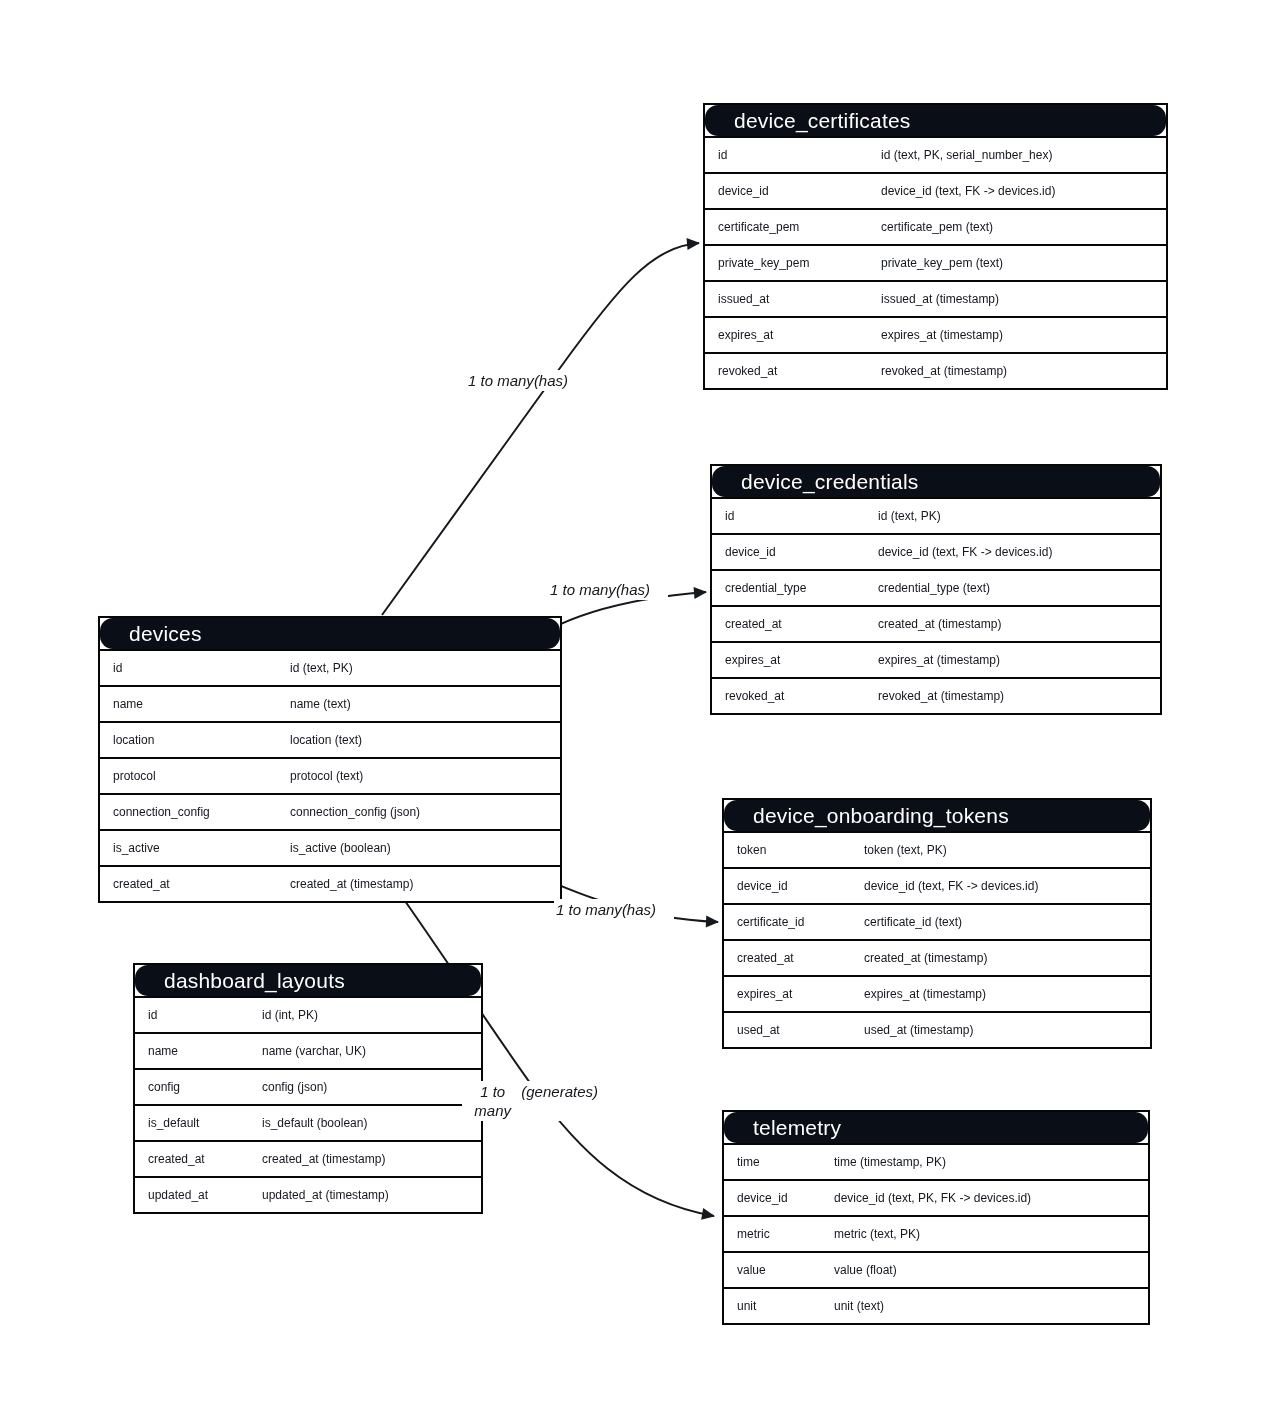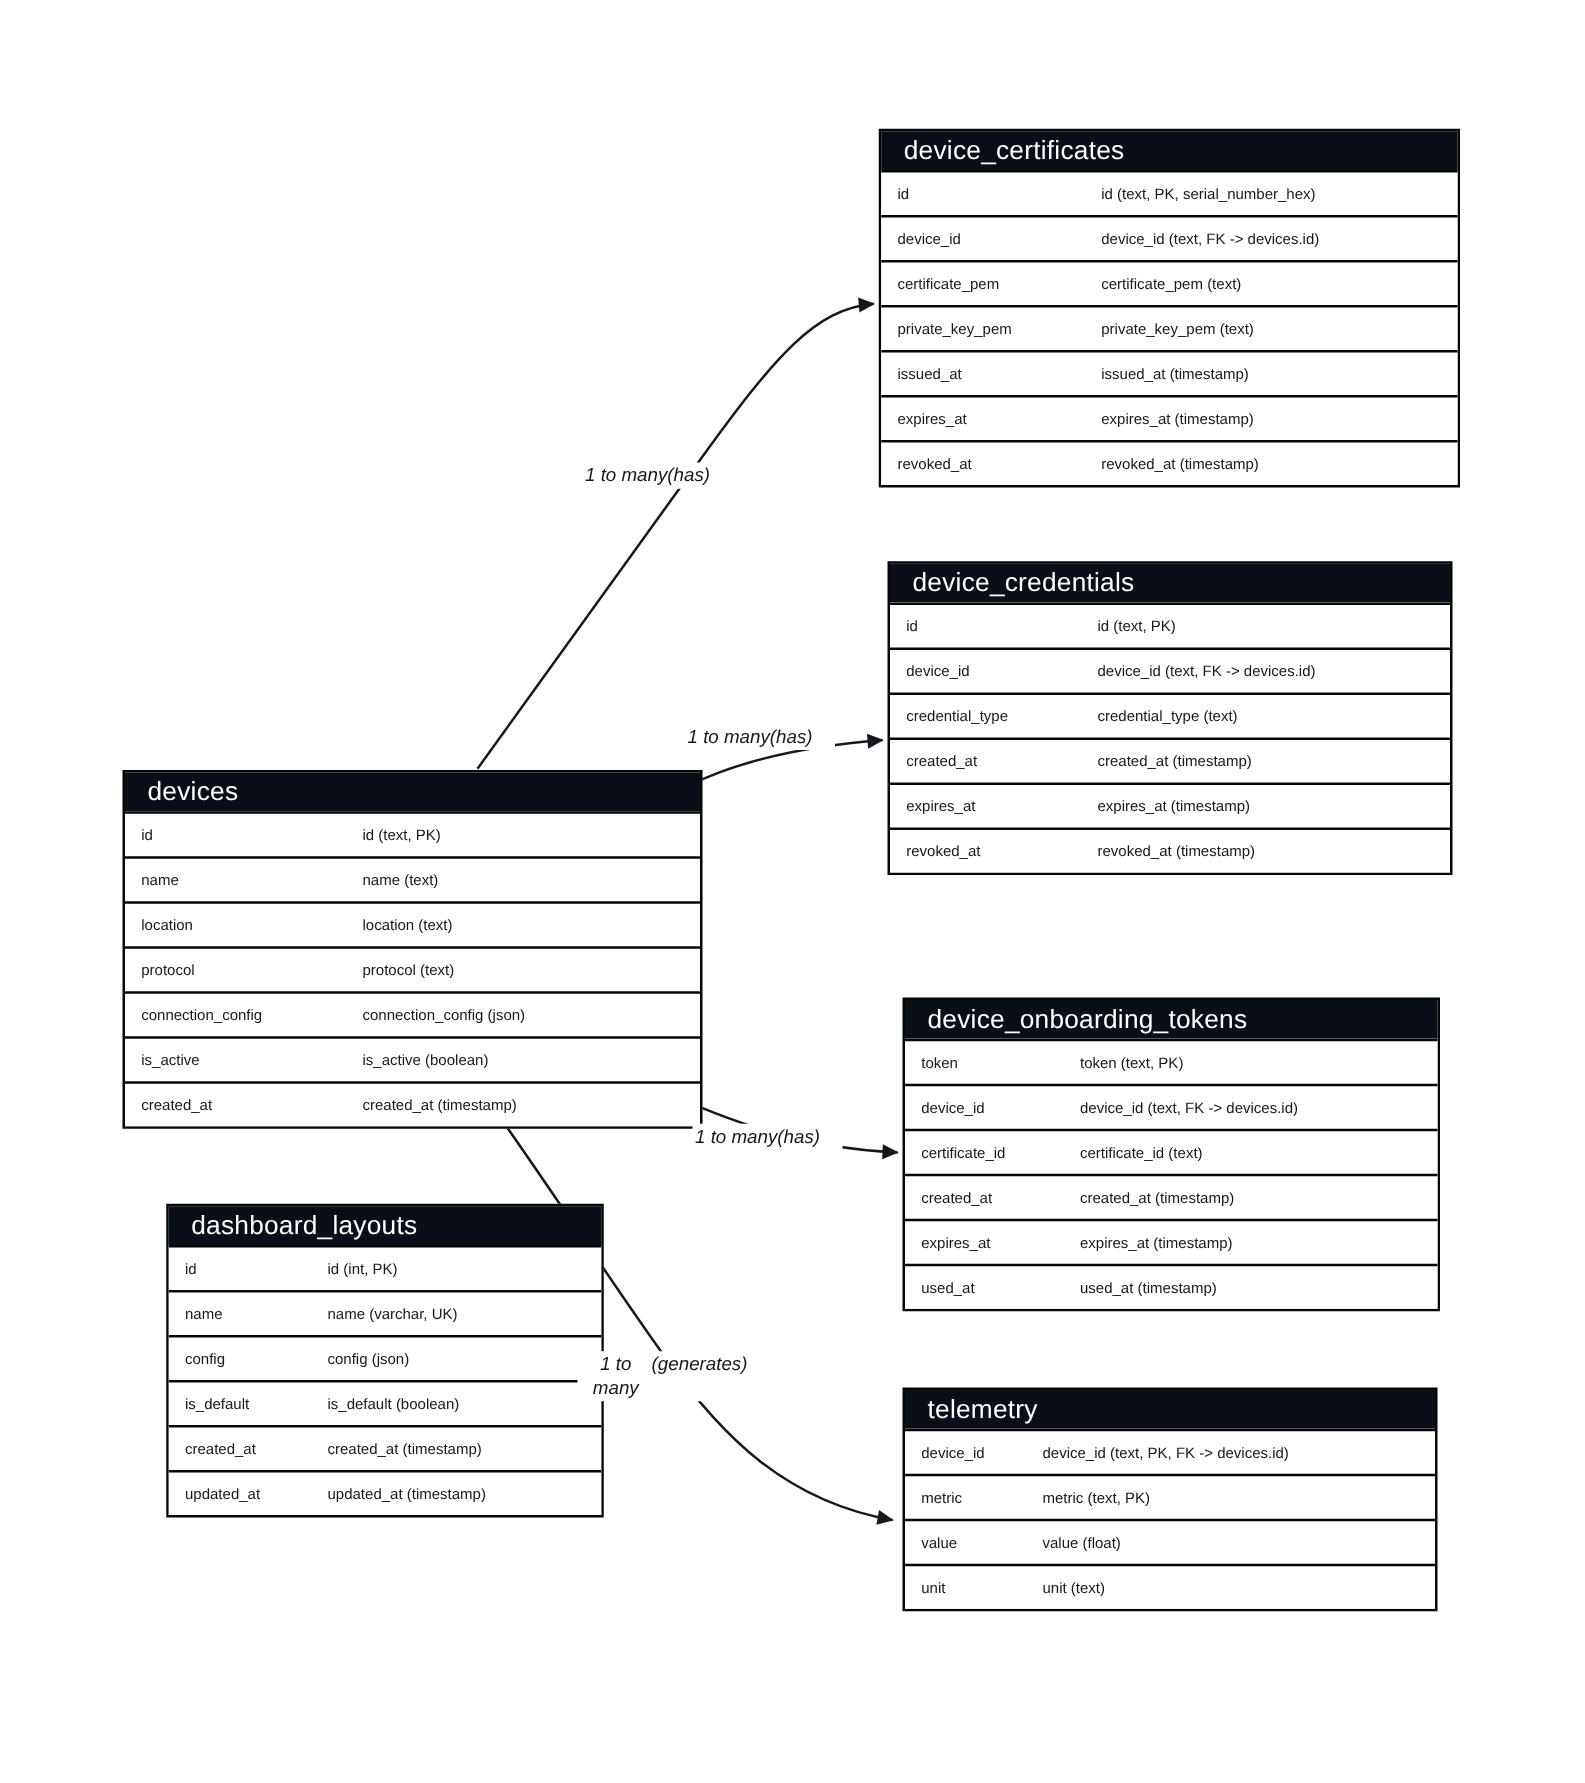--- a/index.html
+++ b/index.html
@@ -18,37 +18,38 @@
     background:#ffffff;
     border:2px solid #060606;
     box-sizing:border-box;
   }
   .hdr{
     height:31px;
     background:#0a0e16;
     color:#ffffff;
     font-size:21px;
     display:flex;align-items:center;
-    padding:0 18px;
+    padding:0 29px;
     letter-spacing:0.2px;
+    border-radius:13px;
   }
   .row{
     display:flex;align-items:center;
     height:36px;box-sizing:border-box;
     border-top:2px solid #060606;
     padding:0 13px;
     font-size:12px;
     background:#ffffff;
   }
   .cell{white-space:nowrap;overflow:hidden;}
   .cname{flex:0 0 var(--nw);}
   .ctype{flex:1 1 auto;}
   
   .t0{left:703px;top:103px;width:465px;--nw:163px;}
-  .t1{left:710px;top:449px;width:452px;--nw:153px;}
+  .t1{left:710px;top:464px;width:452px;--nw:153px;}
   .t2{left:98px; top:616px;width:464px;--nw:177px;}
   .t3{left:722px;top:798px;width:430px;--nw:127px;}
   .t4{left:133px;top:963px;width:350px;--nw:114px;}
   .t5{left:722px;top:1110px;width:428px;--nw:97px;}
   
   .rel-label{
     position:absolute;z-index:3;
     background:#ffffff;
     text-align:center;
     font-style:italic;
@@ -251,20 +252,24 @@
           <span class="cell cname">updated_at</span>
           <span class="cell ctype">updated_at (timestamp)</span>
         </div>
       </div>
   </section>
 
   <section class="tbl t5">
     <header class="hdr">telemetry</header>
     <div class="rows">
         <div class="row">
+          <span class="cell cname">time</span>
+          <span class="cell ctype">time (timestamp, PK)</span>
+        </div>
+        <div class="row">
           <span class="cell cname">device_id</span>
           <span class="cell ctype">device_id (text, PK, FK -&gt; devices.id)</span>
         </div>
         <div class="row">
           <span class="cell cname">metric</span>
           <span class="cell ctype">metric (text, PK)</span>
         </div>
         <div class="row">
           <span class="cell cname">value</span>
           <span class="cell ctype">value (float)</span>

